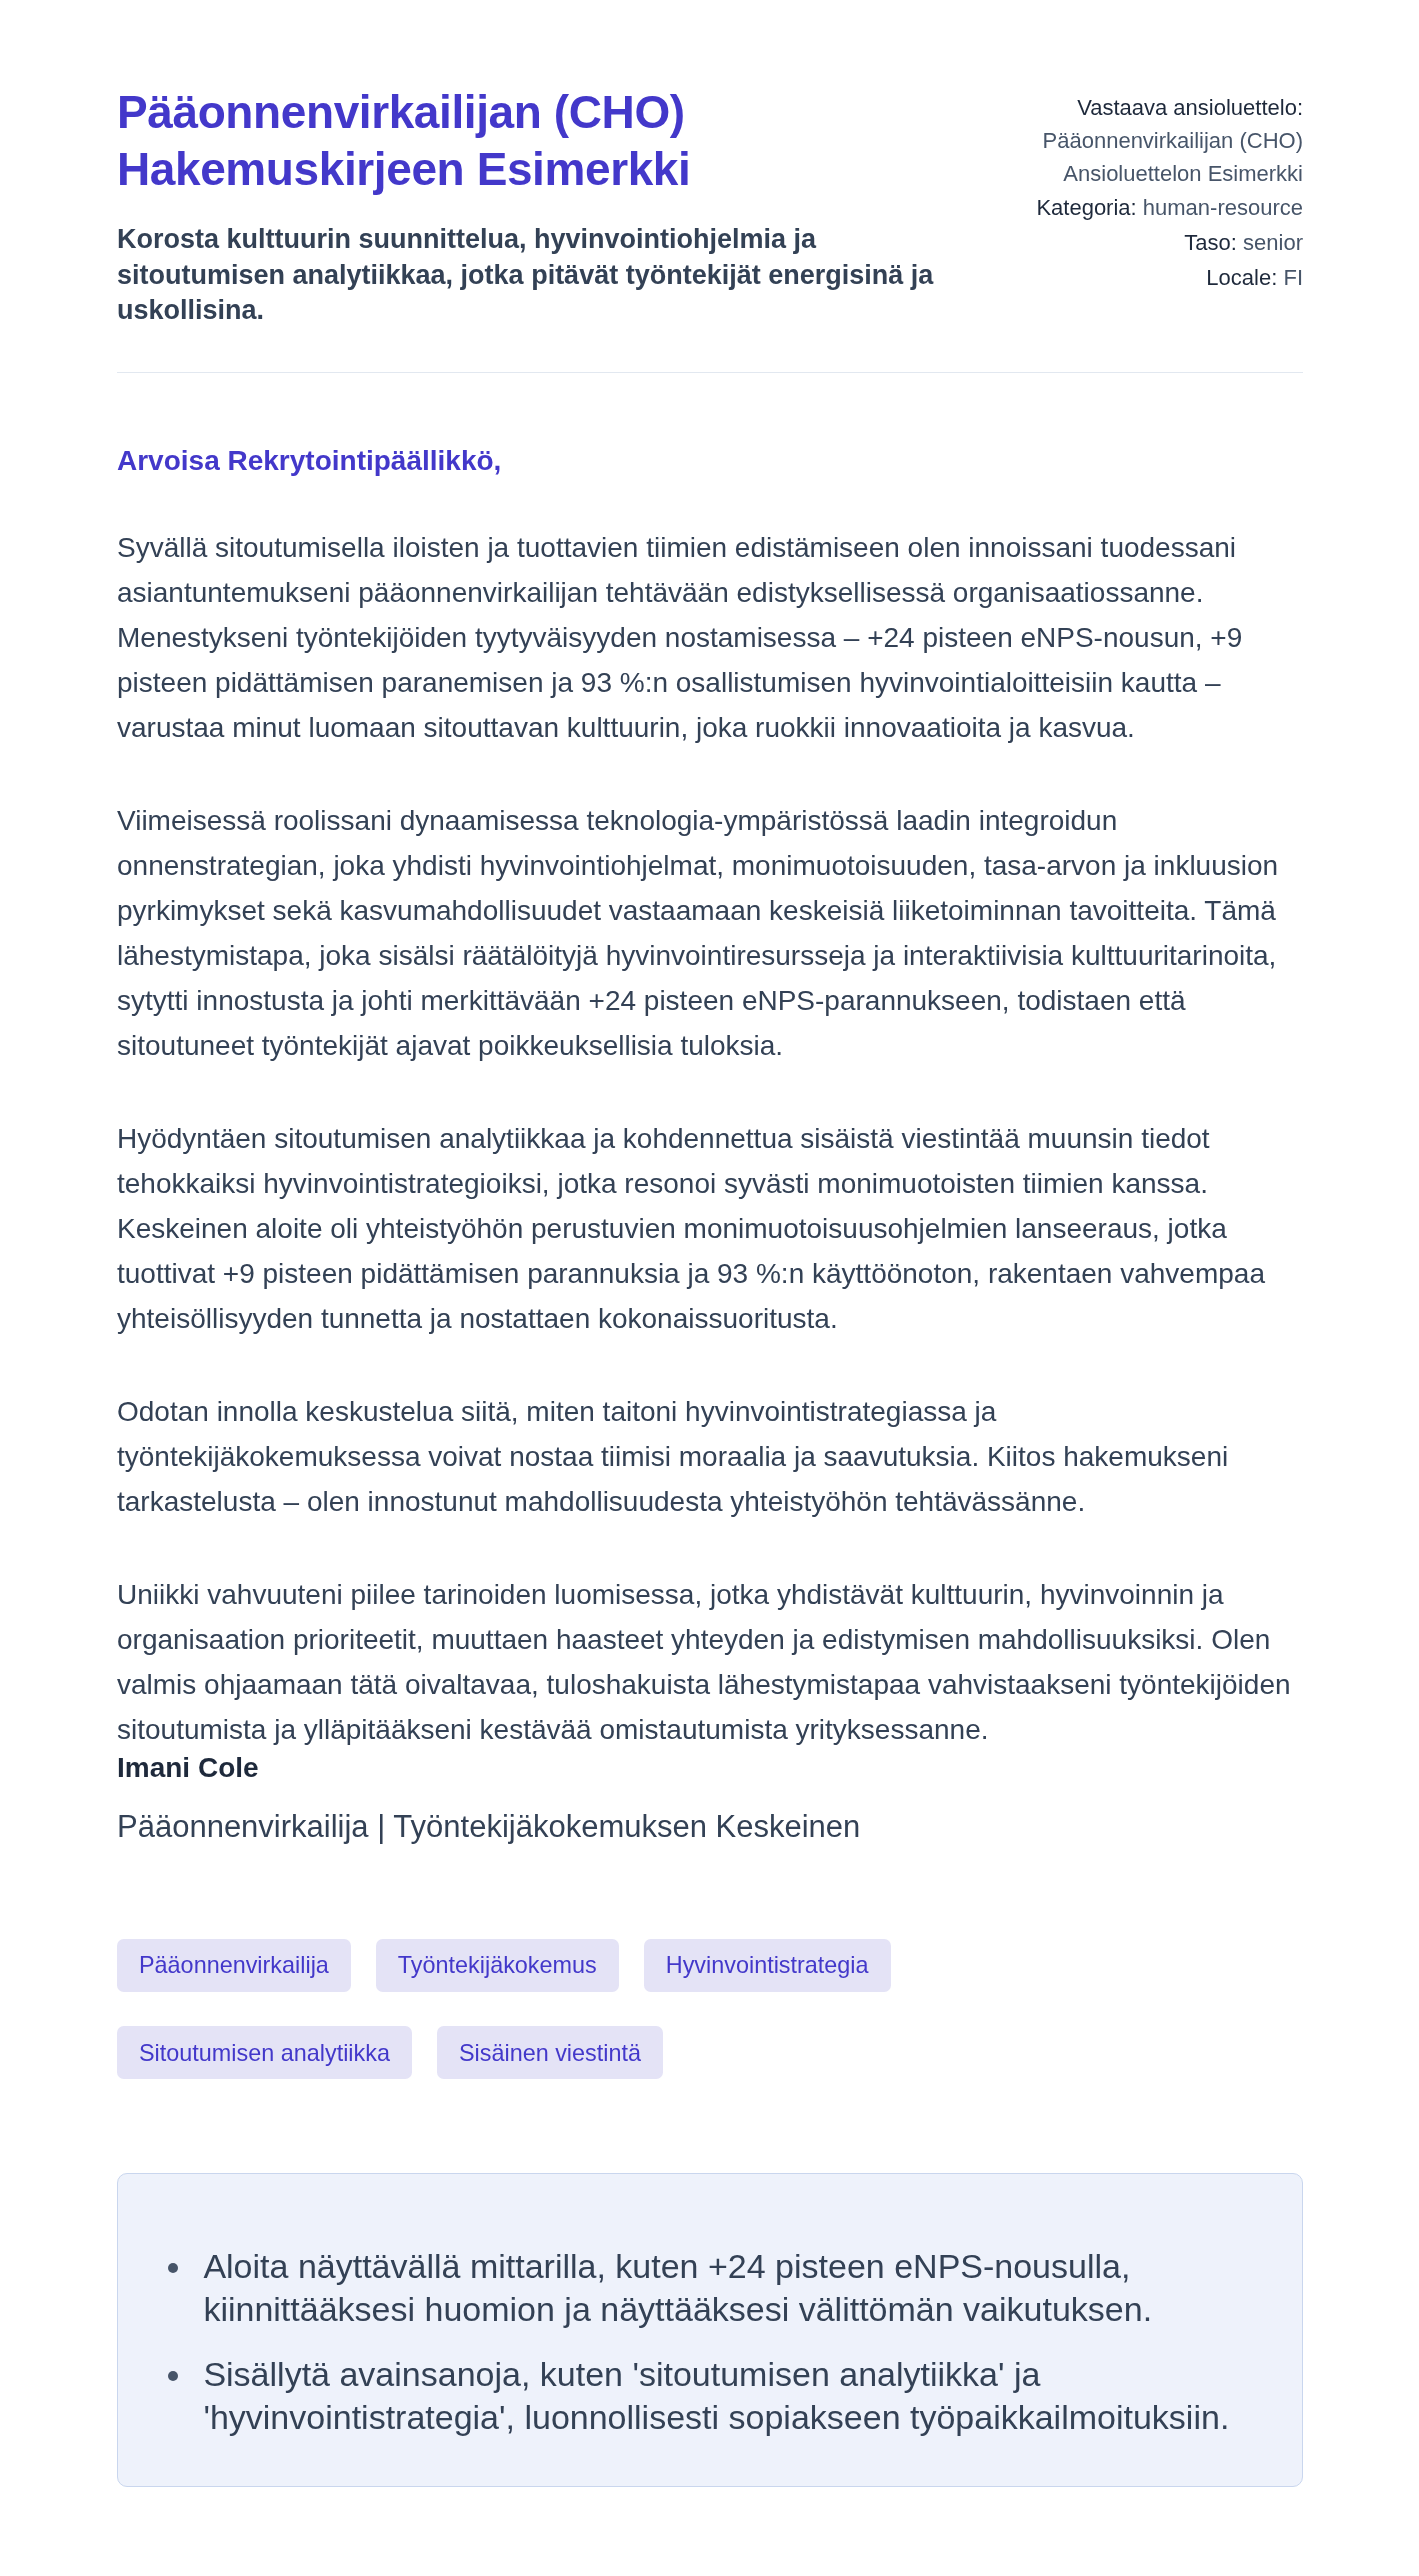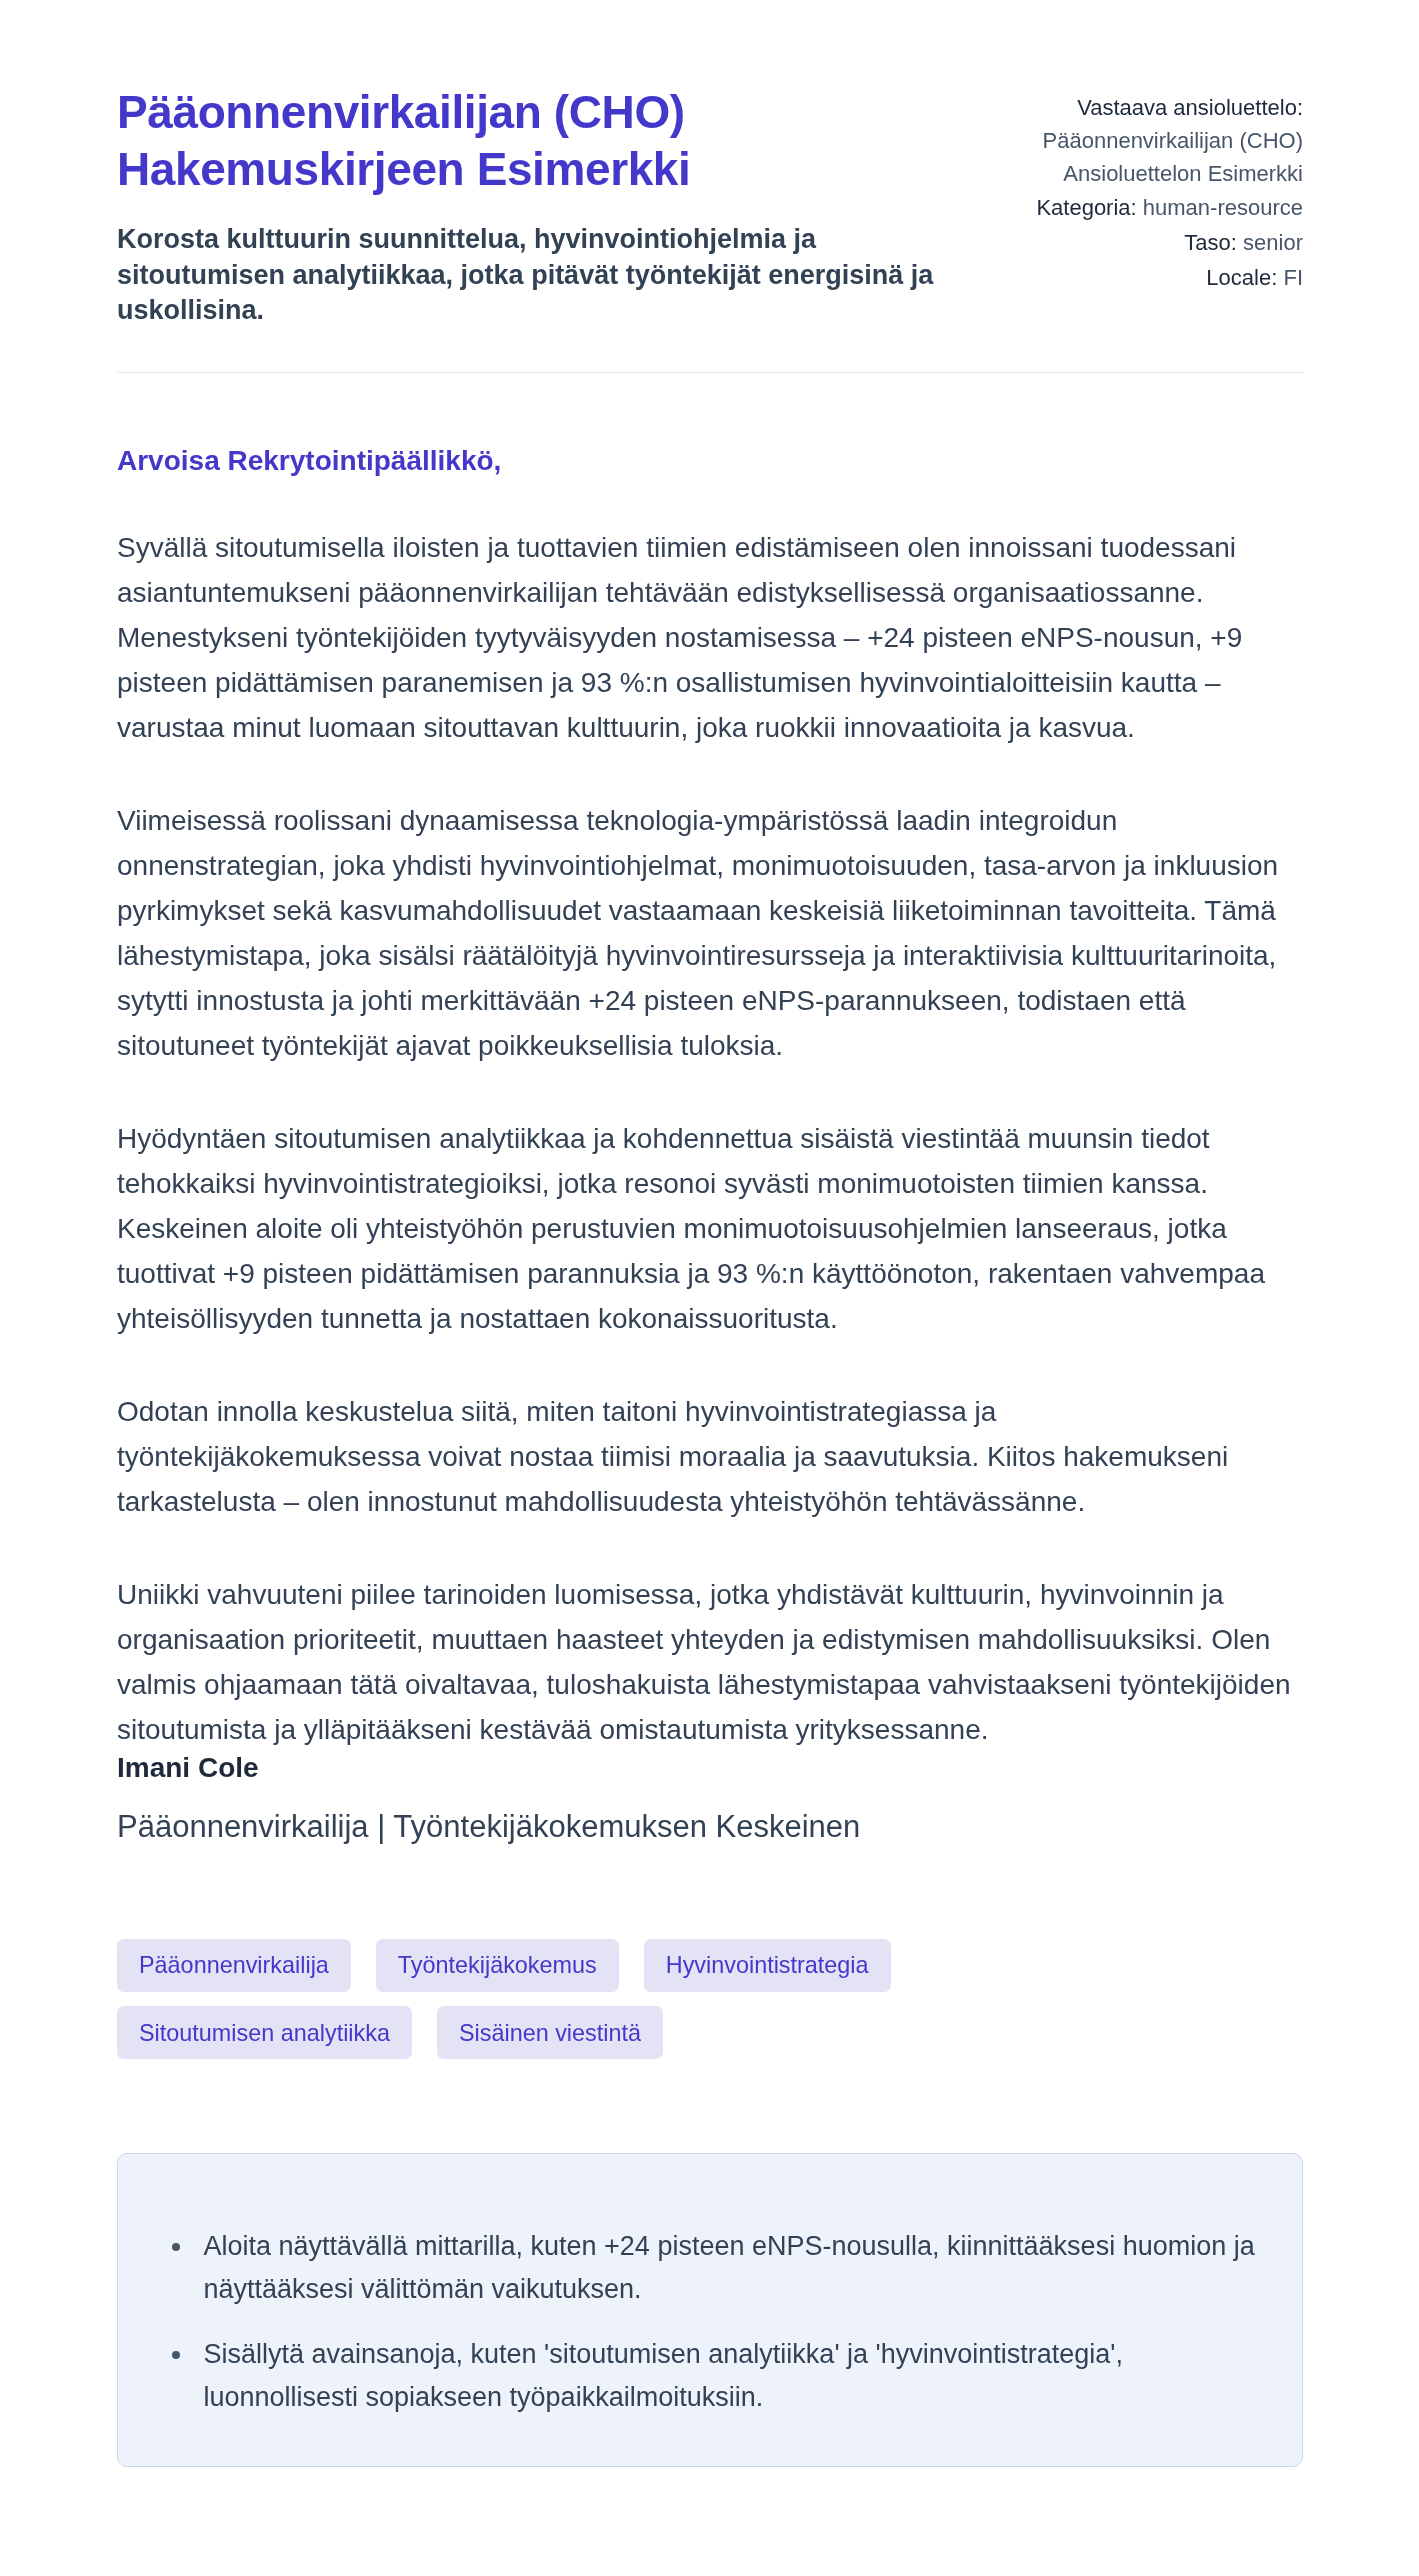--- a/index.html
+++ b/index.html
@@ -90,21 +90,21 @@
     margin-top:25px;
     font-size:31px;
     font-weight:400;
     color:var(--body_text);
   }
   
   .tags{
     margin-top:94px;
     display:flex;
     flex-wrap:wrap;
-    gap:14px 25px;
+    gap:34px 25px;
     max-width:1036px;
   }
   .tag{
     display:inline-block;
     background:var(--tag_bg);
     color:var(--accent);
     font-size:23.4px;
     font-weight:500;
     line-height:1.2;
     padding:12.5px 22px;
@@ -124,21 +124,21 @@
     font-size:29px;
     font-weight:700;
     color:var(--accent);
   }
   .callout-list{
     margin-top:33px;
     list-style:disc;
     padding-left:40px;
   }
   .callout-list li{
-    font-size:27px;
+    font-size:34px;
     line-height:43px;
     color:var(--body_text);
     margin-top:22px;
     padding-left:8.4px;
   }
   .callout-list li:first-child{margin-top:0;}
   .callout-list li::marker{color:var(--muted_text);}
 </style>
 </head>
 <body>

